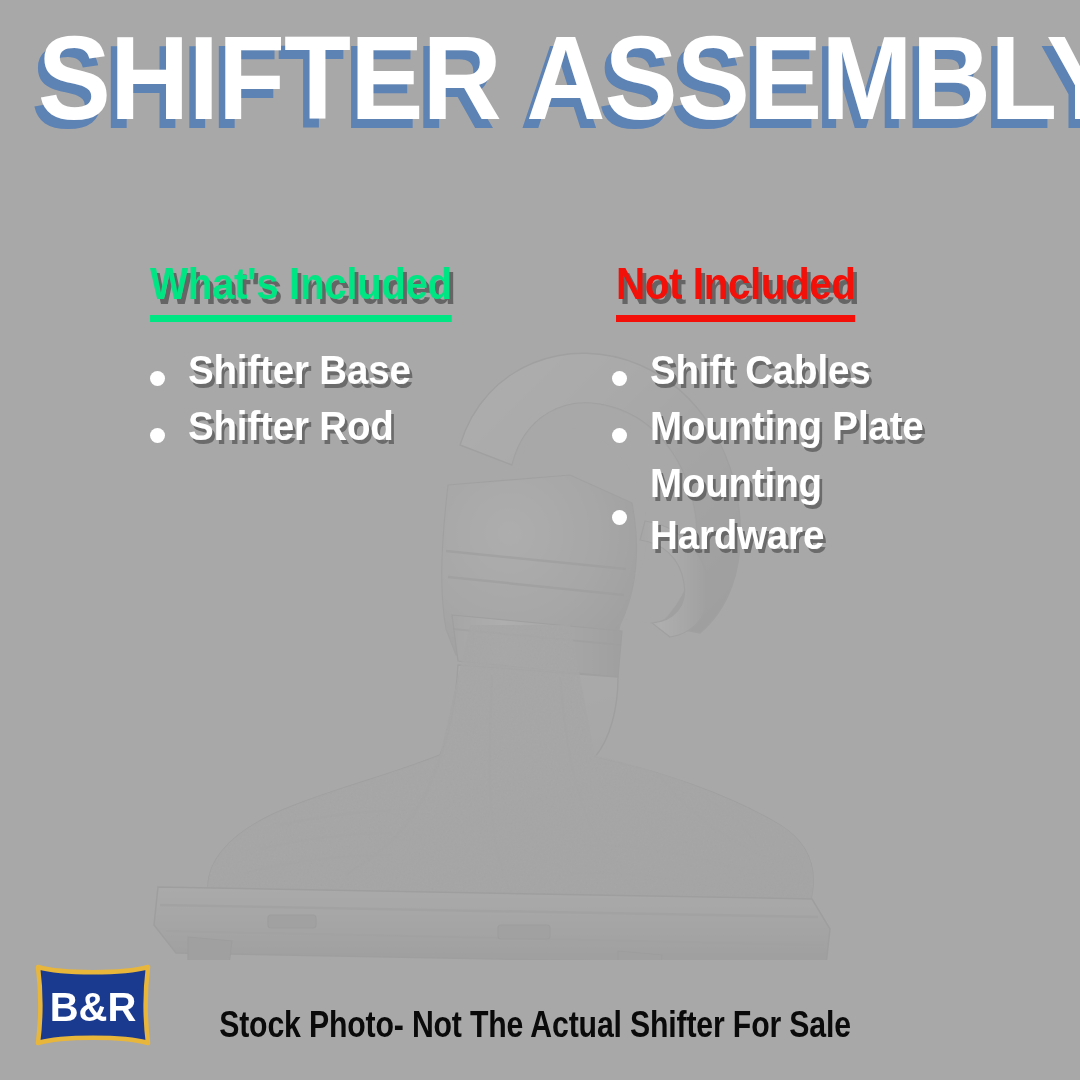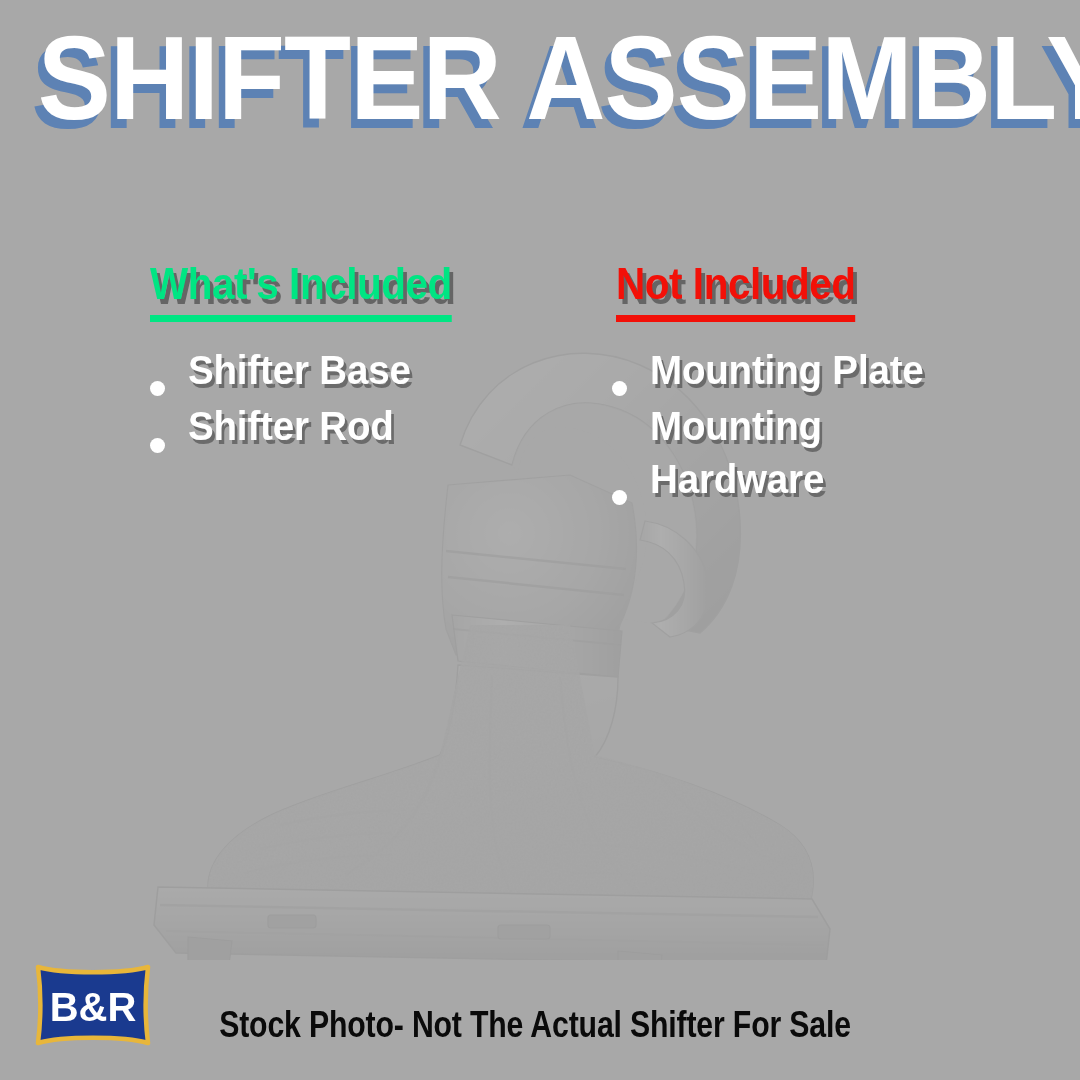--- a/index.html
+++ b/index.html
@@ -81,21 +81,21 @@
     position: absolute;
     list-style: none;
     margin: 0;
     padding: 0;
   }
   #list-included  { left: 150px; top: 344px; width: 350px; }
   #list-not-included { left: 612px; top: 344px; width: 360px; }
 
   .bullet-item {
     display: flex;
-    align-items: flex-end;
+    align-items: center;
     margin-bottom: 4px;
   }
   .bullet-dot {
     flex: 0 0 auto;
     width: 15px;
     height: 15px;
     border-radius: 50%;
     background: #ffffff;
     margin-top: 17px;
     margin-right: 23px;
@@ -263,20 +263,24 @@
       <span class="bullet-dot"></span>
       <span class="bullet-text">Shifter Rod</span>
     </li>
   </ul>
 
   <div class="heading" id="heading-not-included">Not Included</div>
 
   <ul class="bullet-list" id="list-not-included">
     <li class="bullet-item">
       <span class="bullet-dot"></span>
+      <span class="bullet-text">Shift Cables</span>
+    </li>
+    <li class="bullet-item">
+      <span class="bullet-dot"></span>
       <span class="bullet-text">Mounting Plate</span>
     </li>
     <li class="bullet-item">
       <span class="bullet-dot"></span>
       <span class="bullet-text">Mounting Hardware</span>
     </li>
   </ul>
 
   <div id="caption">Stock Photo- Not The Actual Shifter For Sale</div>
 

